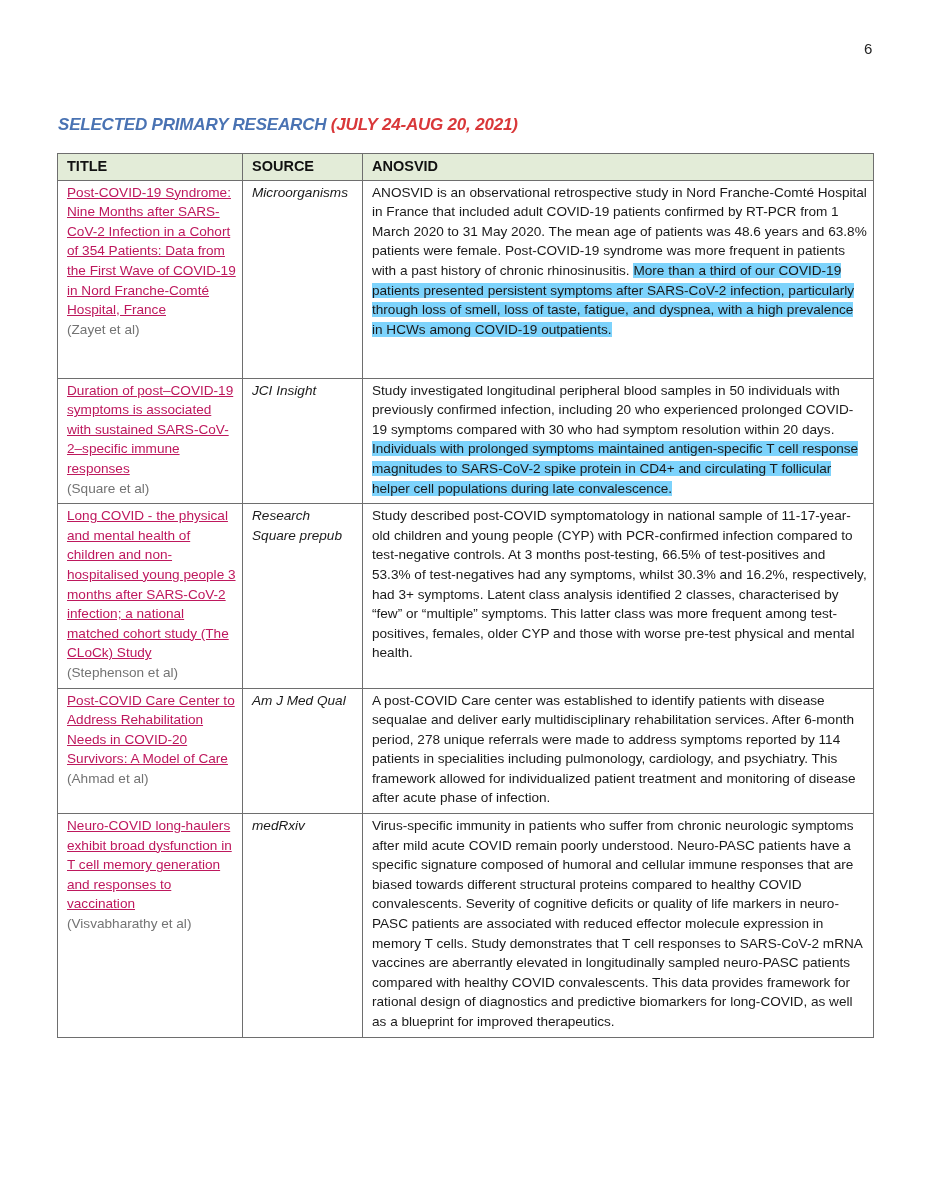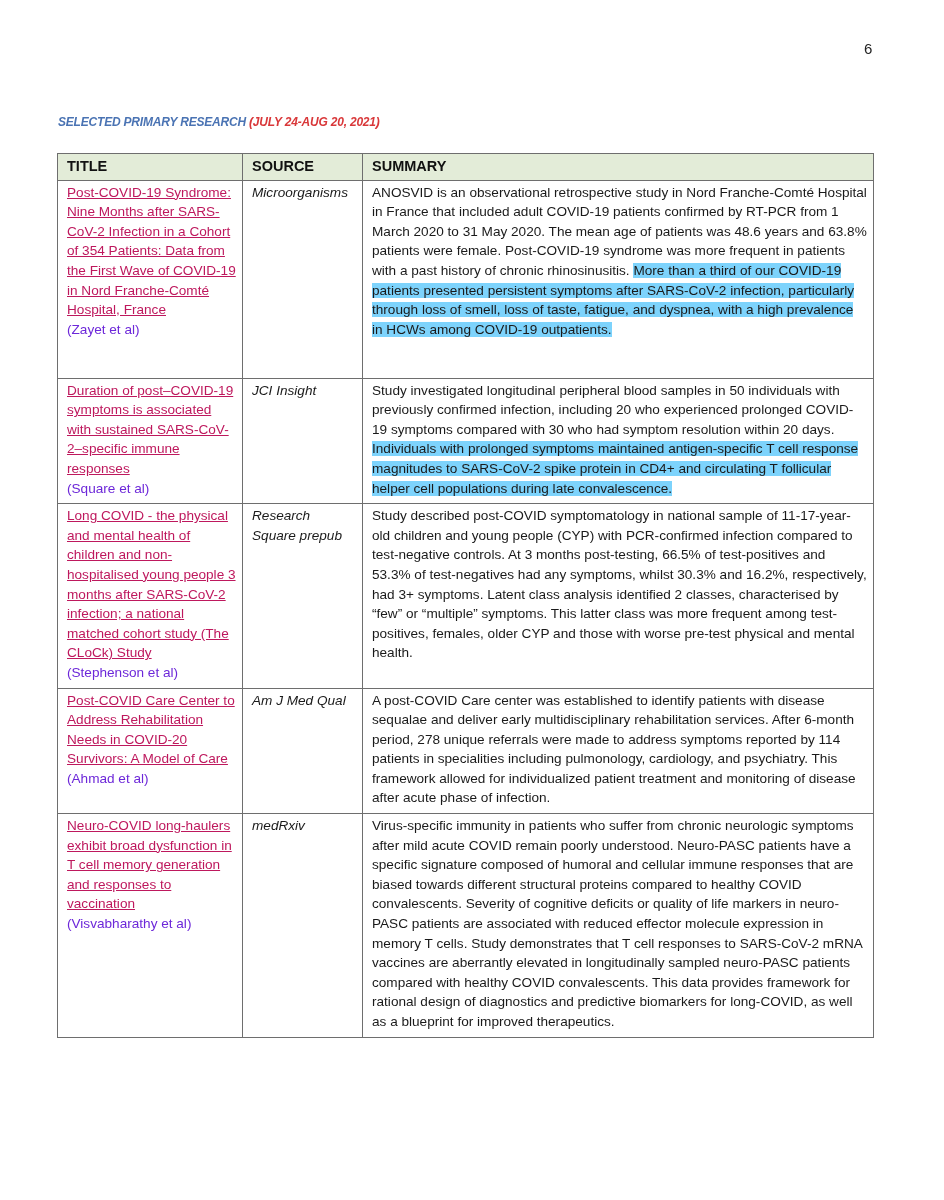--- a/index.html
+++ b/index.html
@@ -7,21 +7,21 @@
     width: 944px; height: 1200px; position: relative; overflow: hidden;
     font-family: "Liberation Sans", "DejaVu Sans", sans-serif;
     color: #1a1a1a;
   }
   .page-number {
     position: absolute; top: 40px; left: 864px;
     font-size: 15px; color: #222;
   }
   .section-heading {
     position: absolute; top: 115px; left: 58px;
-    font-size: 12px; font-weight: bold; font-style: italic;
+    font-size: 17px; font-weight: bold; font-style: italic;
     letter-spacing: -0.2px;
   }
   .section-heading .blue { color: #4a73b3; }
   .section-heading .red { color: #d9383a; }
   table.research {
     position: absolute; top: 153px; left: 57px;
     width: 816px;
     border-collapse: collapse;
     table-layout: fixed;
     font-size: 13.6px; line-height: 19.6px;
@@ -39,21 +39,21 @@
     color: #111;
   }
   col.c-title { width: 185px; }
   col.c-source { width: 120px; }
   col.c-summary { width: 511px; }
   a.title-link {
     text-decoration: underline; cursor: pointer;
   }
   a.title-link.blue { color: #be185d; }
   a.title-link.visited { color: #be185d; }
-  .authors { color: #6d28d9; display: block; }
+  .authors { color: #737373; display: block; }
   .source-text { font-style: italic; }
   mark.hl { background: #7dd3fc; color: #1a1a1a; padding: 0; }
 </style>
 </head>
 <body>
 
 <div class="page-number">6</div>
 
 <div class="section-heading">
   <span class="blue">SELECTED PRIMARY RESEARCH</span>
@@ -63,21 +63,21 @@
 <table class="research">
   <colgroup>
     <col class="c-title">
       <col class="c-source">
       <col class="c-summary">
   </colgroup>
   <thead>
     <tr>
       <th>TITLE</th>
       <th>SOURCE</th>
-      <th>SUMMARY</th>
+      <th>ANOSVID</th>
     </tr>
   </thead>
   <tbody>
     <tr style="height:198px">
       <td>
         <a class="title-link blue">Post-COVID-19 Syndrome: Nine Months after SARS-CoV-2 Infection in a Cohort of 354 Patients: Data from the First Wave of COVID-19 in Nord Franche-Comté Hospital, France</a>
         <span class="authors">(Zayet et al)</span>
       </td>
       <td><span class="source-text">Microorganisms</span></td>
       <td><span>ANOSVID is an observational retrospective study in Nord Franche-Comté Hospital in France that included adult COVID-19 patients confirmed by RT-PCR from 1 March 2020 to 31 May 2020. The mean age of patients was 48.6 years and 63.8% patients were female. Post-COVID-19 syndrome was more frequent in patients with a past history of chronic rhinosinusitis. </span><mark class="hl">More than a third of our COVID-19 patients presented persistent symptoms after SARS-CoV-2 infection, particularly through loss of smell, loss of taste, fatigue, and dyspnea, with a high prevalence in HCWs among COVID-19 outpatients.</mark></td>

